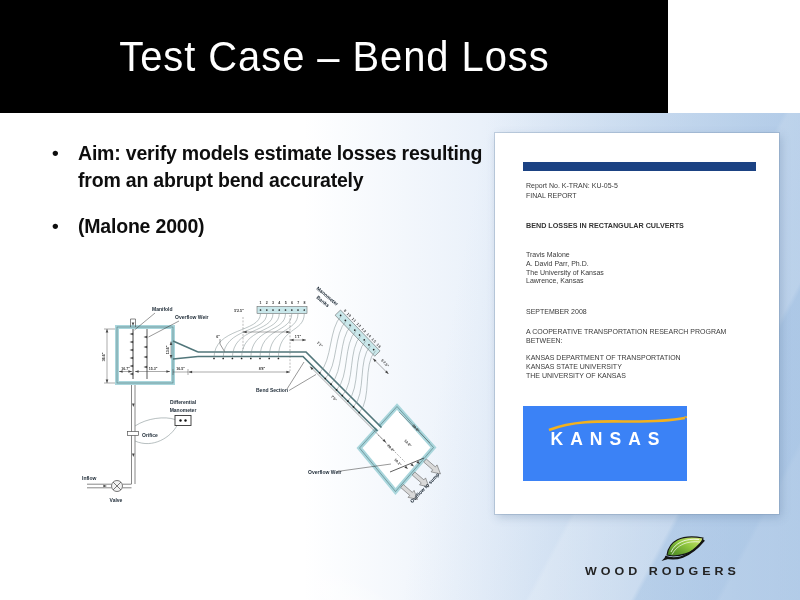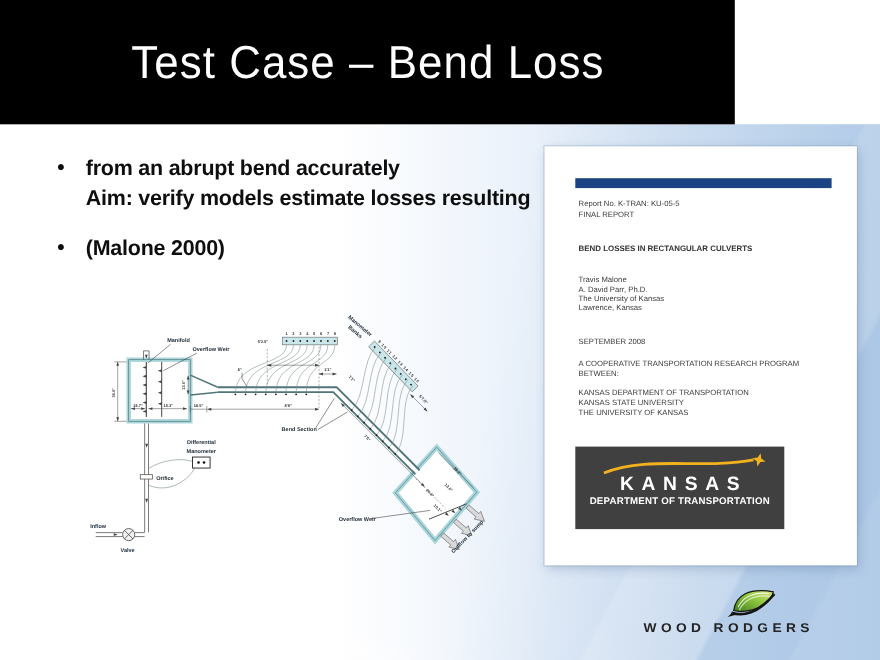--- a/index.html
+++ b/index.html
@@ -36,21 +36,21 @@
   .dim{font-size:3.6px;font-weight:bold;fill:#333;}
 
   
   .report{position:absolute;left:495px;top:133px;width:284px;height:381px;background:#fff;
           box-shadow:0 0 0 1px rgba(120,145,175,.35), 2px 3px 9px rgba(70,100,140,.28);
           font-size:7px;color:#3a3a3a;}
   .r-bar{position:absolute;left:28px;top:29px;width:233px;height:9px;background:#1b4283;}
   .r-abs{position:absolute;left:31px;line-height:9.5px;}
   .r-title{font-weight:bold;font-size:7.2px;color:#333;}
   .r-lines{line-height:8.8px;}
-  .kdot{position:absolute;left:28px;top:273px;width:164px;height:75px;background:#404040;overflow:hidden;padding-left:26px;}
+  .kdot{position:absolute;left:28px;top:273px;width:164px;height:75px;background:#3b82f6;overflow:hidden;}
   .kdot-swoosh{position:absolute;left:22px;top:6px;}
   .kdot-name{position:absolute;left:0;top:23px;width:100%;text-align:center;color:#fff;
              font-size:17.5px;font-weight:bold;letter-spacing:7px;text-indent:7px;}
   .kdot-dept{position:absolute;left:0;top:44px;width:100%;text-align:center;color:#fff;
              font-size:8.8px;font-weight:bold;letter-spacing:.2px;}
 
   
   .wr{position:absolute;left:585px;top:531px;width:200px;}
   .wr-leaf{display:block;margin:0 auto;}
   .wr-text{font-size:12.5px;font-weight:bold;letter-spacing:4px;color:#232323;transform:scaleY(.92);white-space:nowrap;}
@@ -64,22 +64,22 @@
   <div class="rays"></div>
 
   <div class="header">
     <div class="title">Test Case – Bend Loss</div>
   </div>
 
   <div class="bullets">
     <div class="bullet">
       <span class="b-dot">•</span>
       <span class="b-text">
+        <div>Aim: verify models estimate losses resulting</div>
         <div>from an abrupt bend accurately</div>
-        <div>Aim: verify models estimate losses resulting</div>
       </span>
     </div>
     <div class="bullet">
       <span class="b-dot">•</span>
       <span class="b-text">
         <div>(Malone 2000)</div>
       </span>
     </div>
   </div>
 
@@ -336,21 +336,20 @@
       <div>KANSAS DEPARTMENT OF TRANSPORTATION</div>
       <div>KANSAS STATE UNIVERSITY</div>
       <div>THE UNIVERSITY OF KANSAS</div>
     </div>
     <div class="kdot">
       <svg class="kdot-swoosh" width="160" height="22" viewBox="0 0 160 22" xmlns="http://www.w3.org/2000/svg">
         <path d="M4,18 C45,2 92,15 140,6" stroke="#f3b11d" stroke-width="2.6" fill="none"></path>
         <polygon transform="translate(145,6) rotate(14)" points="0,-6.2 1.7,-1.7 6.2,0 1.7,1.7 0,6.2 -1.7,1.7 -6.2,0 -1.7,-1.7" fill="#f3b11d"></polygon>
       </svg>
       <div class="kdot-name">KANSAS</div>
-      <div class="kdot-dept">DEPARTMENT OF TRANSPORTATION</div>
     </div>
   </div>
 
   <div class="wr">
     <svg class="wr-leaf" width="50" height="33" viewBox="0 0 50 33" xmlns="http://www.w3.org/2000/svg">
       <defs>
         <linearGradient id="leafGrad" x1="0" y1="1" x2="1" y2="0">
           <stop offset="0" stop-color="#3f7d1f"></stop>
           <stop offset="0.55" stop-color="#8fc63f"></stop>
           <stop offset="1" stop-color="#d9e97c"></stop>

